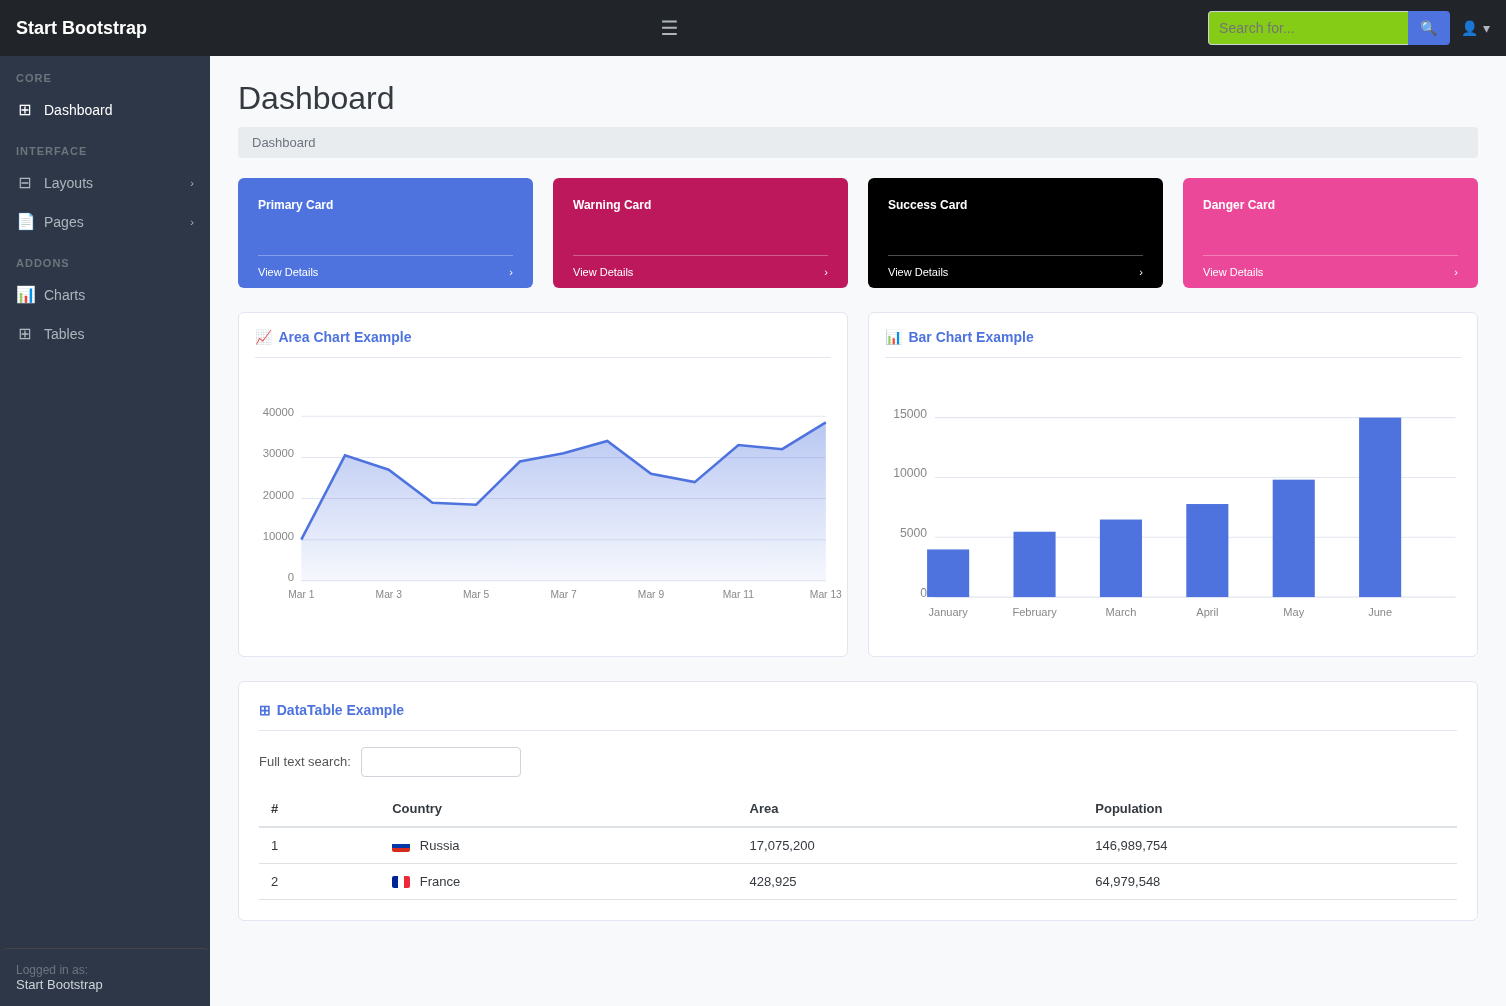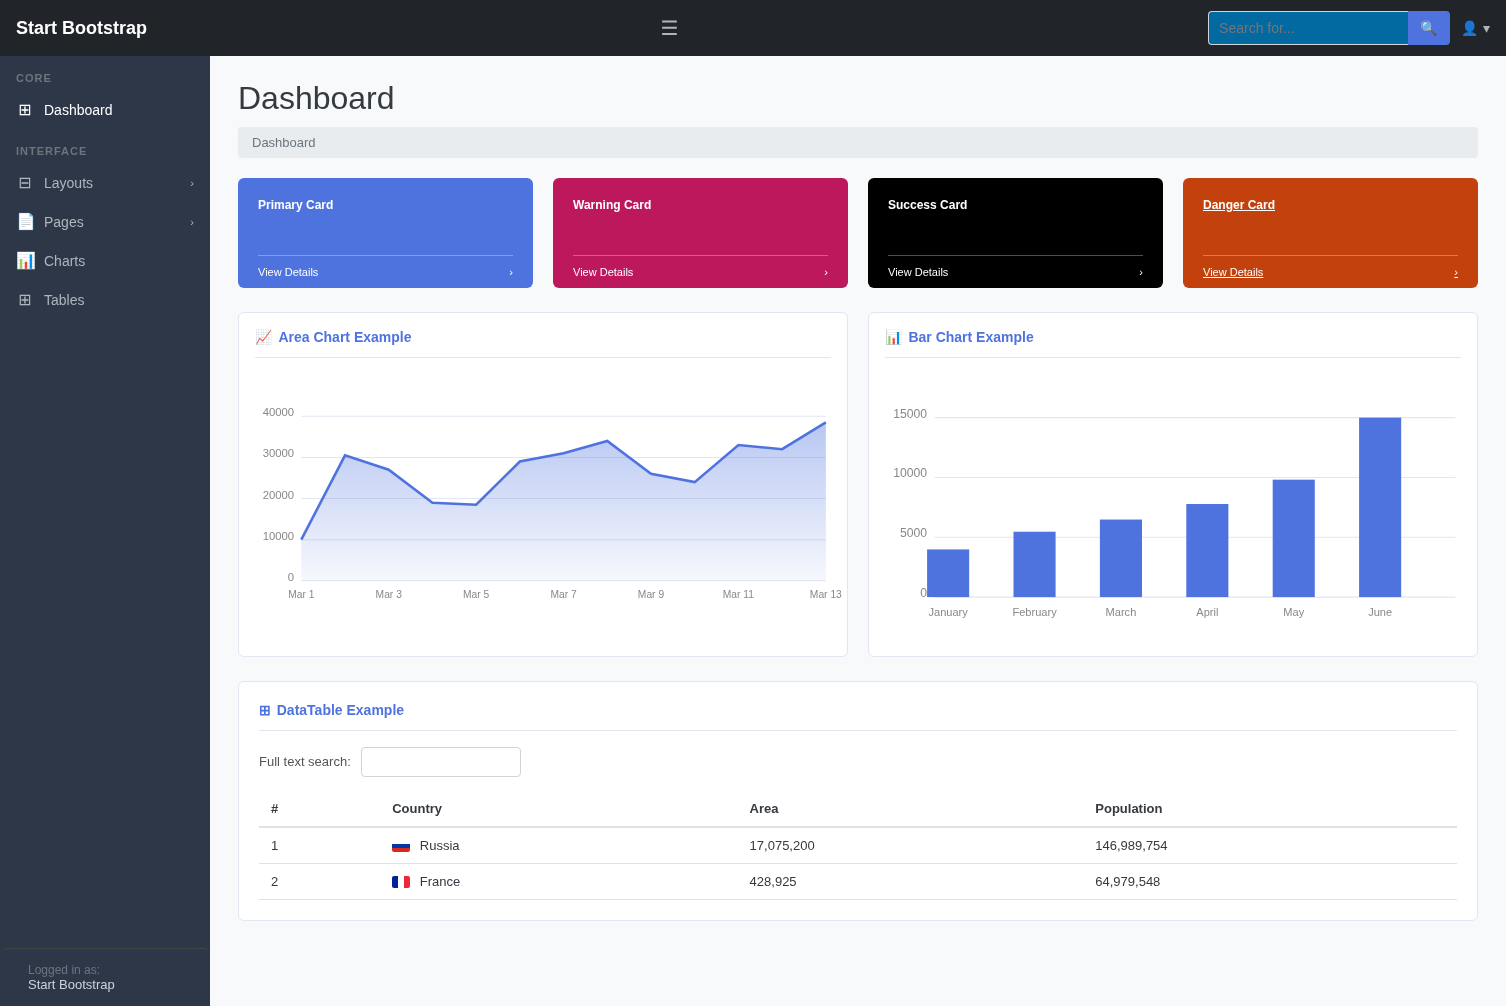--- a/index.html
+++ b/index.html
@@ -38,21 +38,21 @@
       margin-right: 12px;
     }
     .navbar-search input {
       height: 34px;
       padding: 0 10px;
       border: 1px solid #ced4da;
       border-right: none;
       border-radius: 4px 0 0 4px;
       font-size: 14px;
       width: 200px;
-      background: #0369a1;
+      background: #84cc16;
       outline: none;
     }
     .navbar-search button {
       height: 34px;
       padding: 0 12px;
       background: #4e73df;
       border: none;
       border-radius: 0 4px 4px 0;
       color: #fff;
       cursor: pointer;
@@ -110,21 +110,21 @@
       font-size: 16px;
       width: 18px;
       text-align: center;
     }
     .sidebar-item .arrow {
       margin-left: auto;
       font-size: 11px;
     }
     .sidebar-footer {
       margin-top: auto;
-      padding: 14px 28px;
+      padding: 14px 16px;
       border-top: 1px solid #444;
       font-size: 12px;
       color: #6c757d;
       border-radius: 7px;
     }
     .sidebar-footer .logged-in-name {
       color: #cdd3da;
       font-size: 13px;
     }
 
@@ -163,21 +163,21 @@
       color: #fff;
       display: flex;
       flex-direction: column;
       min-height: 110px;
       position: relative;
       overflow: hidden;
     }
     .stat-card.primary { background: #4e73df; }
     .stat-card.warning { background: #be185d; }
     .stat-card.success { background: #000000; }
-    .stat-card.danger  { background: #c2410c; text-decoration: underline; }
+    .stat-card.danger  { background: #ec4899; }
     .stat-card-title {
       font-size: 12px;
       font-weight: 700;
       margin-bottom: auto;
     }
     .stat-card-footer {
       border-top: 1px solid rgba(255,255,255,0.3);
       display: flex;
       align-items: flex-end;
       justify-content: space-between;
@@ -314,20 +314,21 @@
         <span>Layouts</span>
         <span class="arrow">›</span>
       </a>
       <a class="sidebar-item">
         <span class="icon">📄</span>
         <span>Pages</span>
         <span class="arrow">›</span>
       </a>
     </div>
     <div>
+      <div class="sidebar-section-label">ADDONS</div>
       <a class="sidebar-item">
         <span class="icon">📊</span>
         <span>Charts</span>
       </a>
       <a class="sidebar-item">
         <span class="icon">⊞</span>
         <span>Tables</span>
       </a>
     </div>
     <div class="sidebar-footer">

